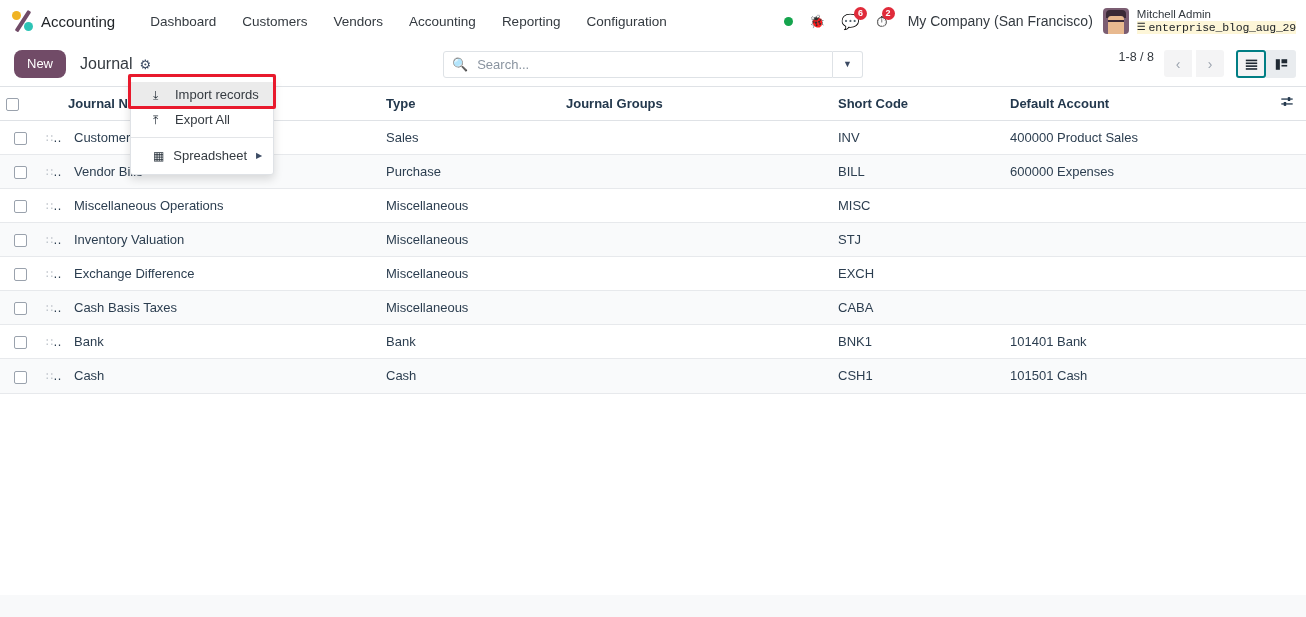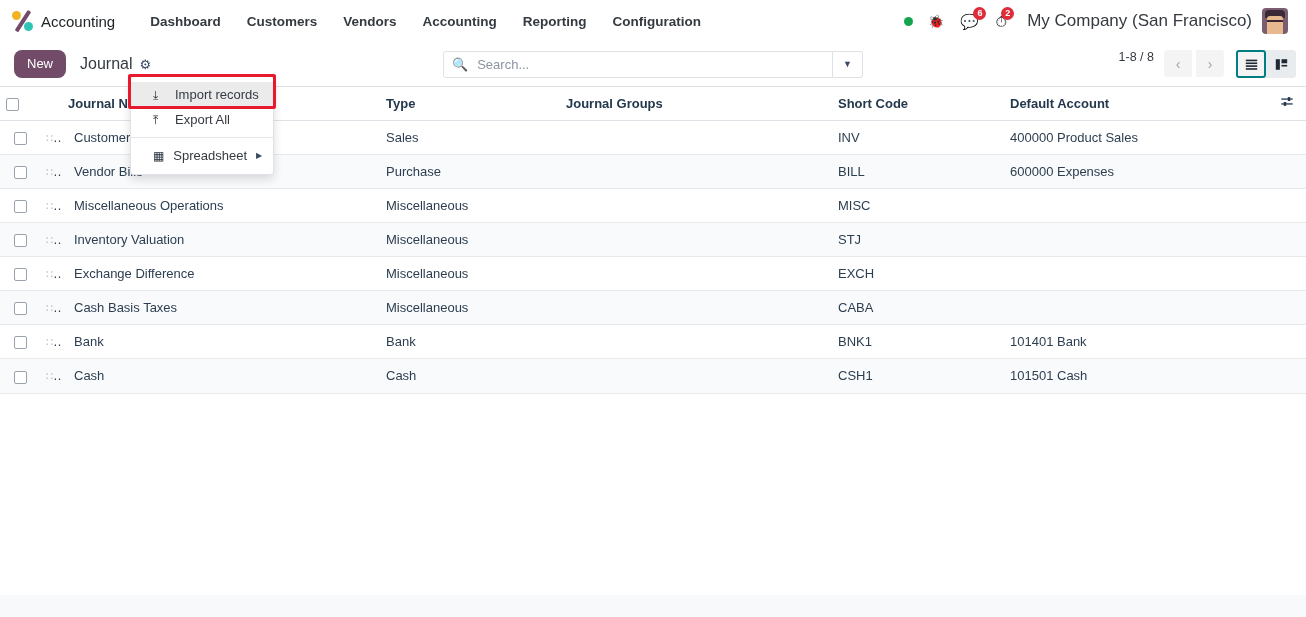--- a/index.html
+++ b/index.html
@@ -54,21 +54,20 @@
     white-space: nowrap;
   }
   .nav-menu { display: flex; align-items: center; gap: 0; }
   .nav-item {
     font-size: 13.5px;
     color: #343a40;
     padding: 6px 13px;
     white-space: nowrap;
     cursor: pointer;
     border-radius: 3px;
-    font-weight: bold;
   }
   .nav-right {
     margin-left: auto;
     display: flex;
     align-items: center;
     gap: 0px;
     padding-right: 2px;
   }
   .sys-icon {
     display: flex; align-items: center; justify-content: center;
@@ -92,21 +91,21 @@
     color: #fff;
     font-size: 9px;
     font-weight: bold;
     line-height: 1;
     min-width: 13px; height: 13px;
     border-radius: 7px;
     display: flex; align-items: center; justify-content: center;
     padding: 0 3px;
   }
   .company-name {
-    font-size: 17px;
+    font-size: 14px;
     color: #343a40;
     padding: 0 10px 0 12px;
     white-space: nowrap;
     cursor: pointer;
   }
   .avatar {
     width: 26px; height: 26px;
     border-radius: 4px;
     overflow: hidden;
     flex: 0 0 auto;
@@ -406,20 +405,27 @@
     </div>
     <div class="sys-icon">
       <span class="clock-glyph">⏱</span>
       <span class="badge">2</span>
     </div>
     <div class="company-name">My Company (San Francisco)</div>
     <div class="avatar">
       <span class="hair"></span>
       <span class="face"></span>
       <span class="glasses"></span>
+    </div>
+    <div class="user-block">
+      <span class="user-name">Mitchell Admin</span>
+      <span class="user-db">
+        <span class="db-icon">☰</span>
+        <span>enterprise_blog_aug_29</span>
+      </span>
     </div>
   </div>
 </div>
 
 <div class="control-panel">
   <button class="btn-new">New</button>
   <div class="breadcrumb-title">Journal</div>
   <div class="gear-btn">⚙</div>
 
   <div class="searchbar-wrap">

